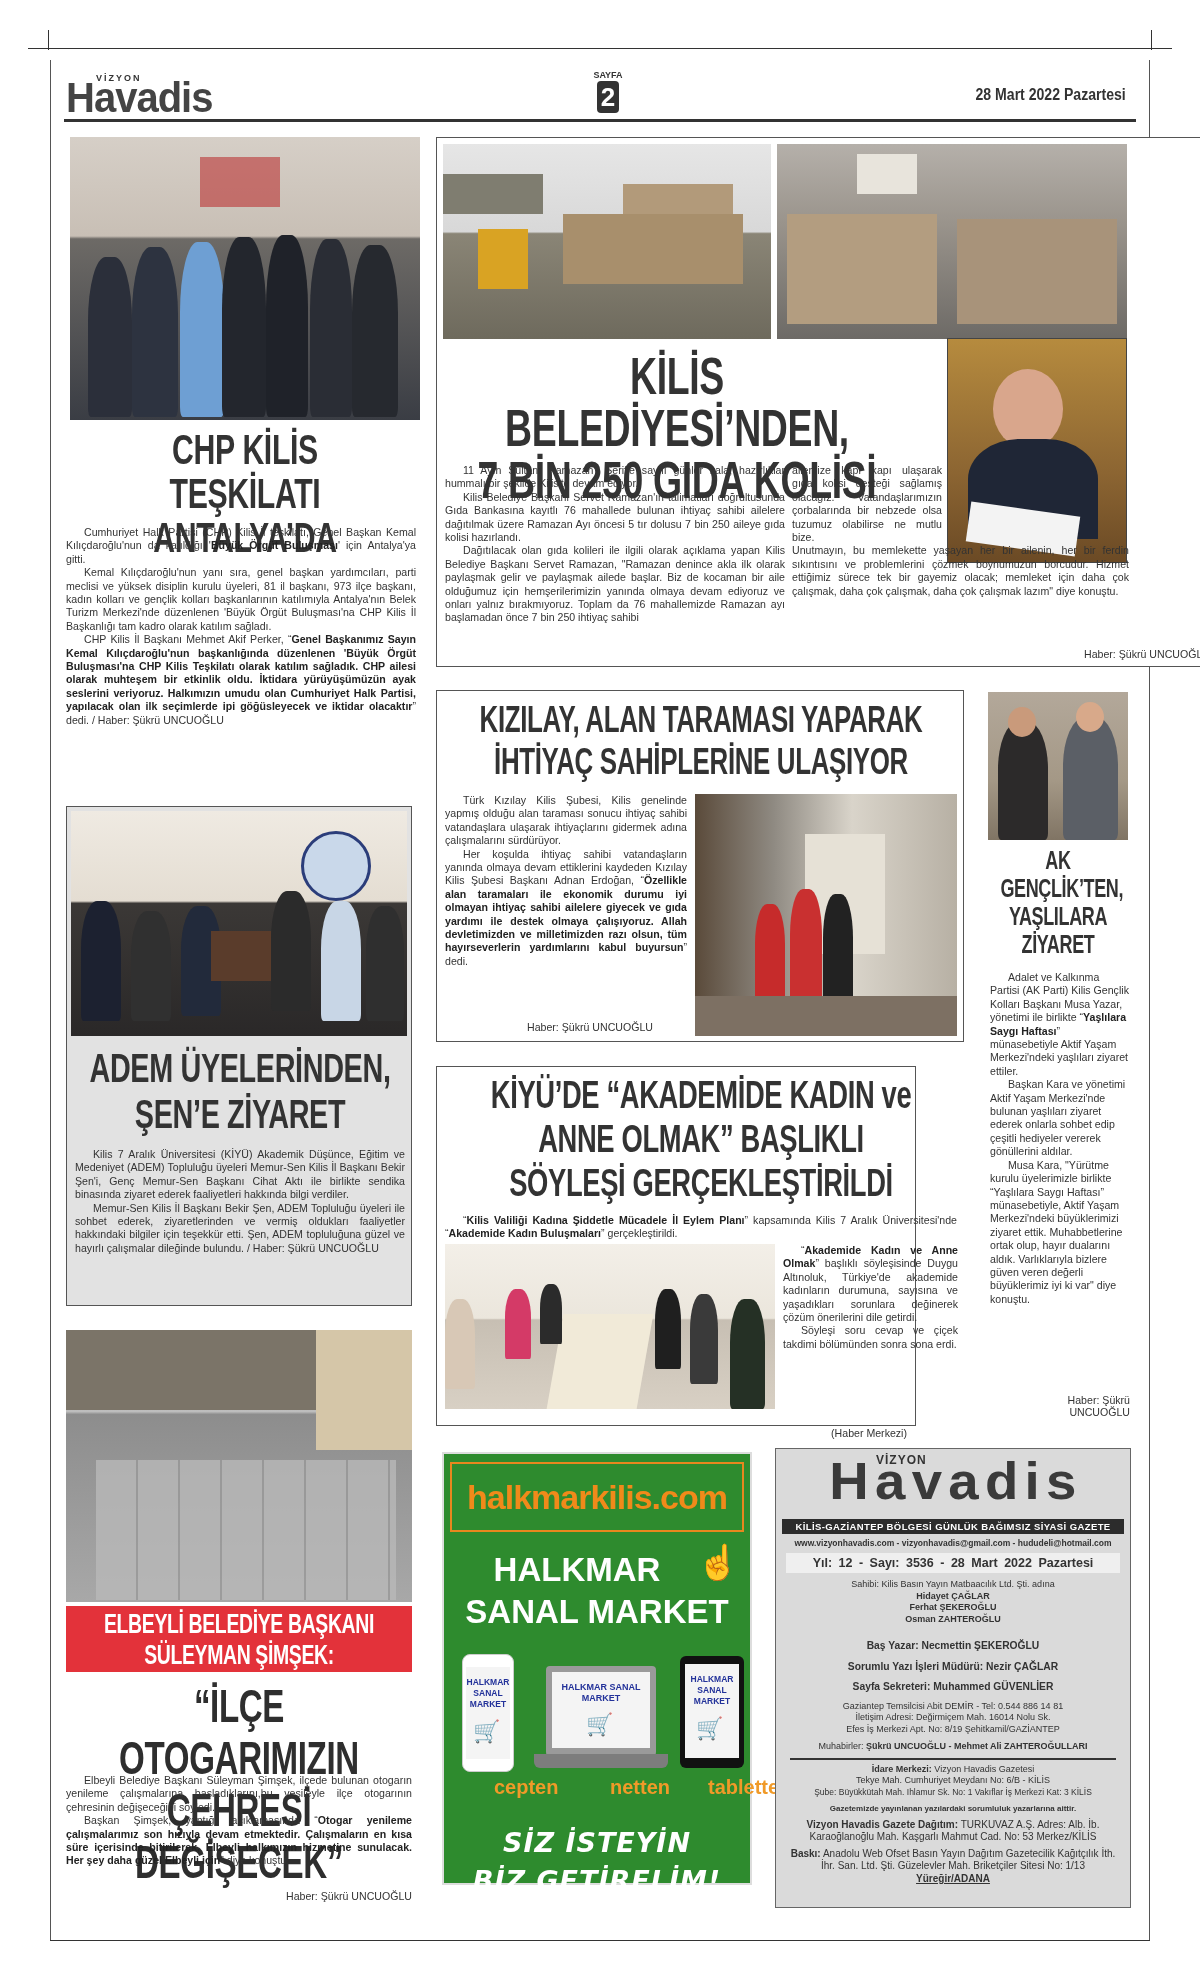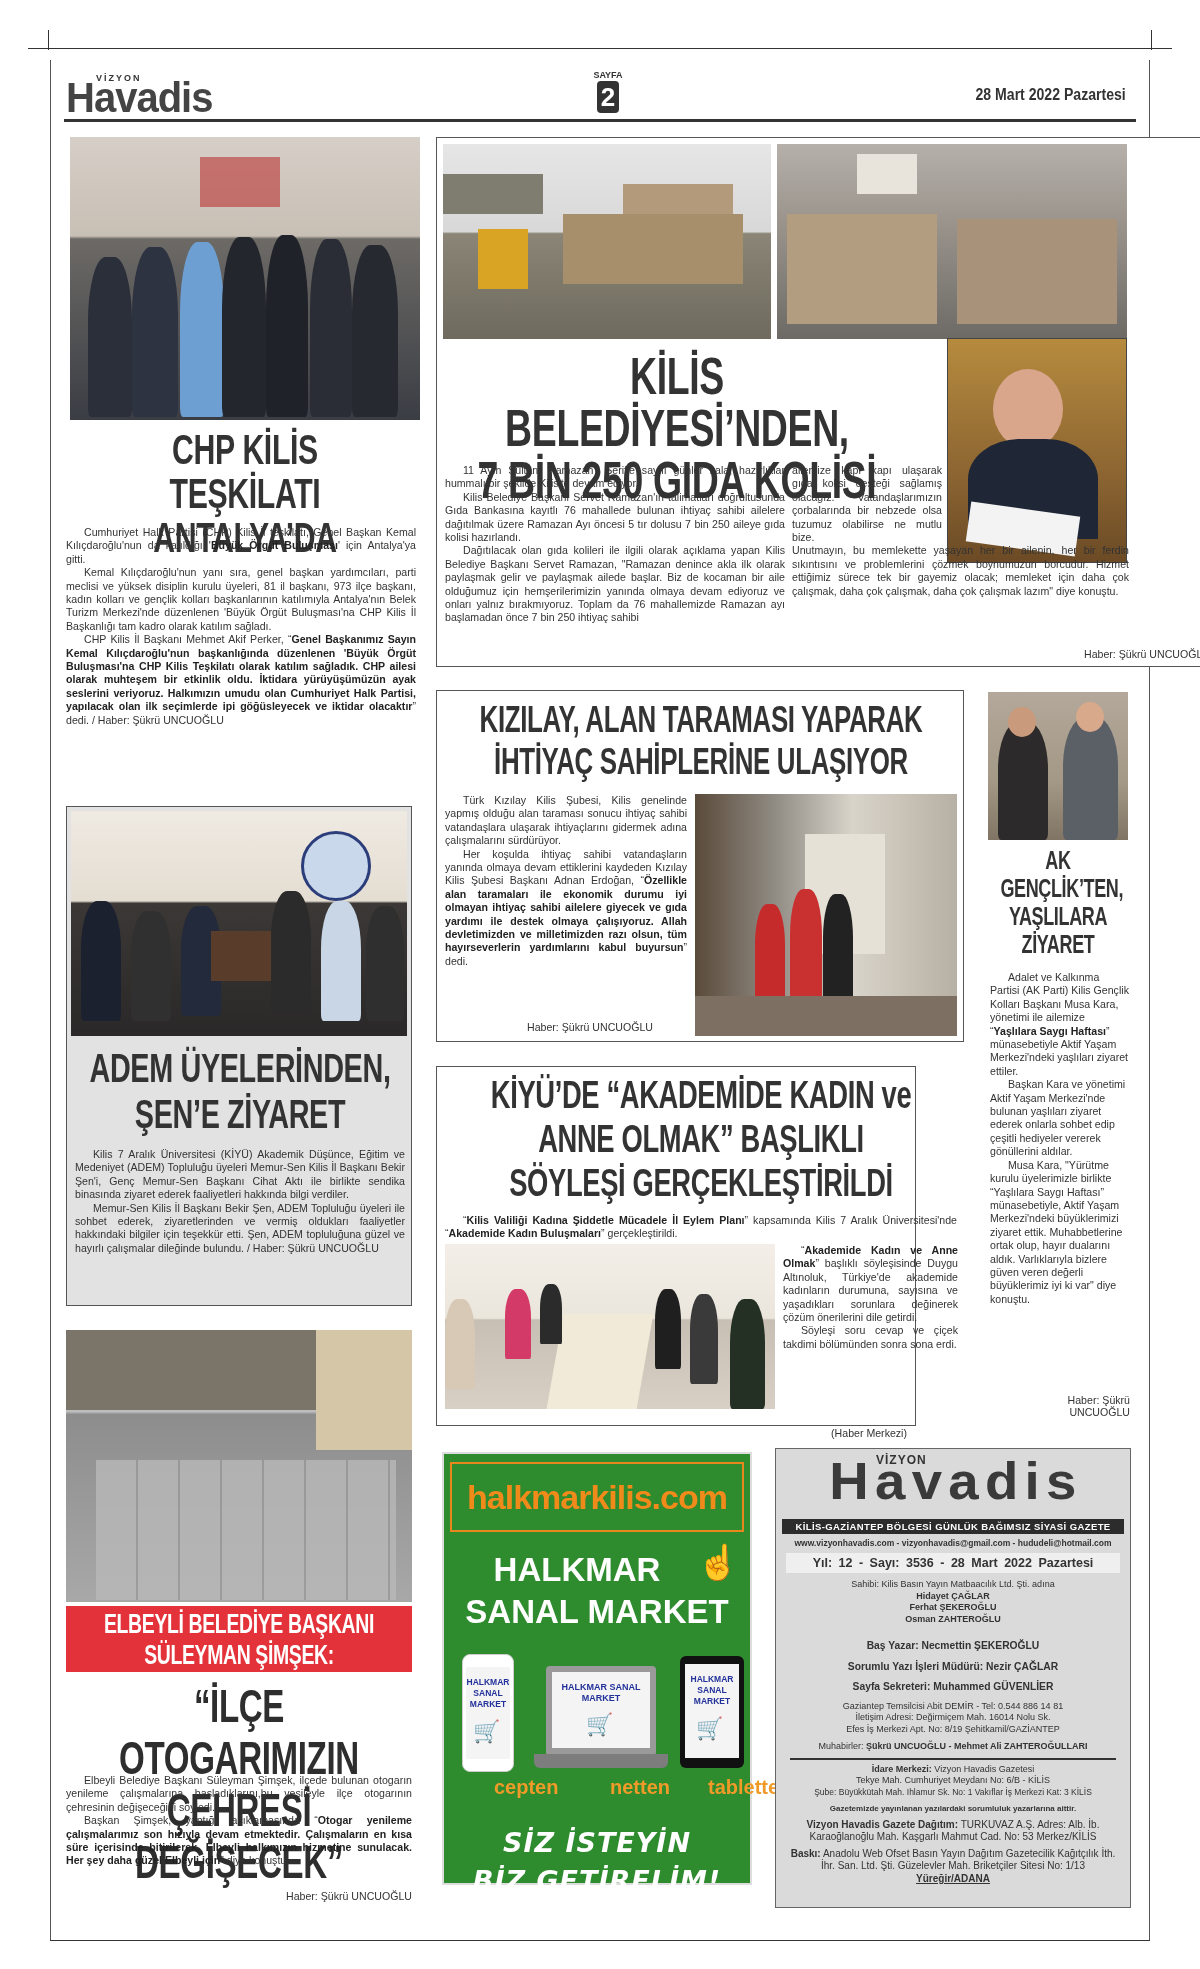--- a/index.html
+++ b/index.html
@@ -153,21 +153,21 @@
 
 <article>
   <div class="photo" style="left:988px;top:692px;width:140px;height:148px;background:linear-gradient(#b3a89a 0%,#a49886 60%,#807464 100%);">
     <div class="fig" style="left:10px;top:30px;width:50px;height:118px;background:#2c2a2a;"></div>
     <div class="fig" style="left:75px;top:25px;width:55px;height:123px;background:#5b5f66;"></div>
     <div style="position:absolute;left:20px;top:15px;width:28px;height:30px;border-radius:50%;background:#c99a7b;"></div>
     <div style="position:absolute;left:88px;top:10px;width:28px;height:30px;border-radius:50%;background:#d8a98a;"></div>
   </div>
   <h2 class="headline" style="position:absolute;left:978px;top:846px;width:160px;font-size:25px;line-height:28px;">AK GENÇLİK’TEN, YAŞLILARA ZİYARET</h2>
   <div class="body-text" style="position:absolute;left:990px;top:971px;width:140px;text-align:left;">
-    <p><span>Adalet ve Kalkınma Partisi (AK Parti) Kilis Gençlik Kolları Başkanı Musa Kara, yönetimi ile ailemize “</span><b>Yaşlılara Saygı Haftası</b><span>” münasebetiyle Aktif Yaşam Merkezi'ndeki yaşlıları ziyaret ettiler.</span></p>
+    <p><span>Adalet ve Kalkınma Partisi (AK Parti) Kilis Gençlik Kolları Başkanı Musa Yazar, yönetimi ile birlikte “</span><b>Yaşlılara Saygı Haftası</b><span>” münasebetiyle Aktif Yaşam Merkezi'ndeki yaşlıları ziyaret ettiler.</span></p>
     <p>Başkan Kara ve yönetimi Aktif Yaşam Merkezi'nde bulunan yaşlıları ziyaret ederek onlarla sohbet edip çeşitli hediyeler vererek gönüllerini aldılar.</p>
     <p>Musa Kara, "Yürütme kurulu üyelerimizle birlikte “Yaşlılara Saygı Haftası” münasebetiyle, Aktif Yaşam Merkezi'ndeki büyüklerimizi ziyaret ettik. Muhabbetlerine ortak olup, hayır dualarını aldık. Varlıklarıyla bizlere güven veren değerli büyüklerimiz iyi ki var" diye konuştu.</p>
   </div>
   <div class="byline" style="position:absolute;left:1040px;top:1394px;width:90px;text-align:right;">Haber: Şükrü UNCUOĞLU</div>
 </article>
 
 <article class="box gray-box" style="left:66px;top:806px;width:346px;height:500px;">
   <div class="photo" style="left:4px;top:4px;width:336px;height:225px;background:linear-gradient(#efeae2 0%,#e4ddd2 40%,#3b3836 41%,#2a2828 100%);">
     <div style="position:absolute;left:230px;top:20px;width:70px;height:70px;border-radius:50%;background:#c9d8ea;border:3px solid #2b3d7a;"></div>
     <div class="fig" style="left:10px;top:90px;width:40px;height:120px;background:#1c2130;"></div>

